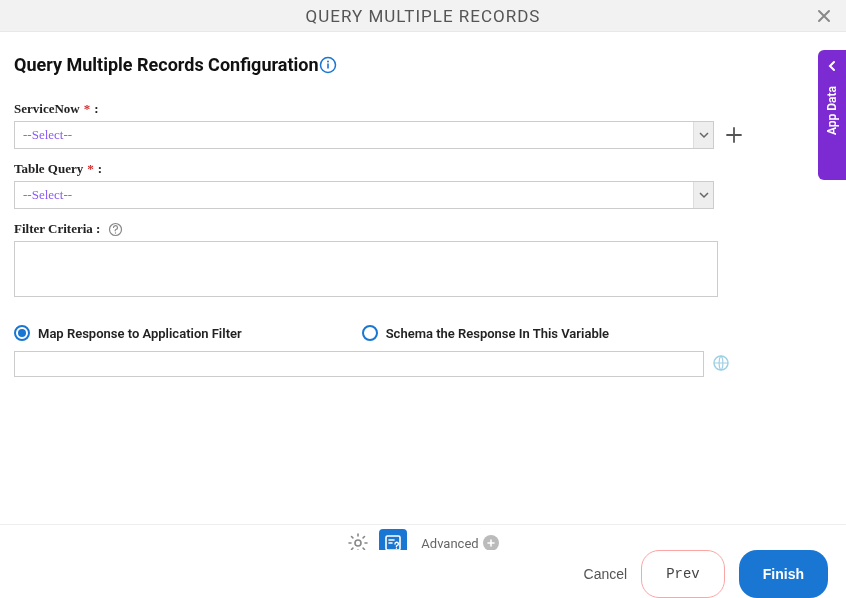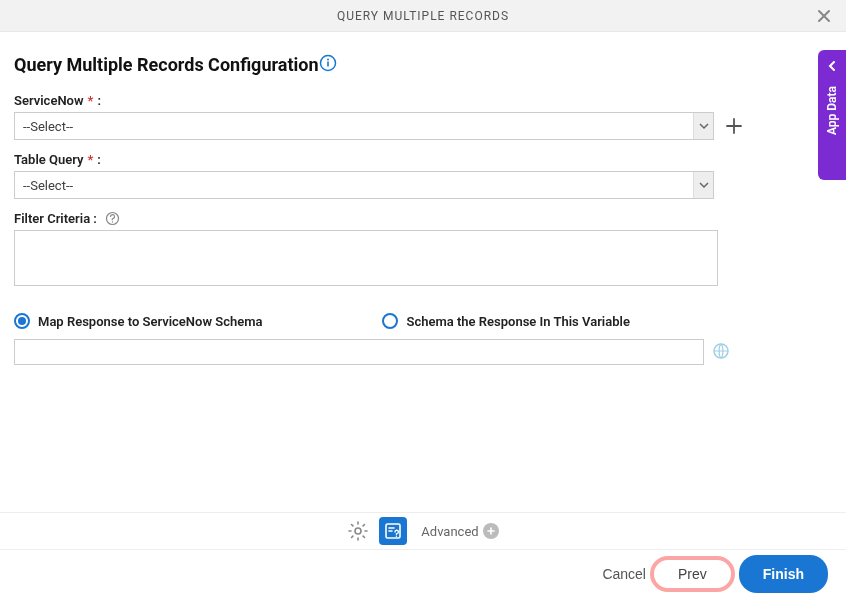--- a/index.html
+++ b/index.html
@@ -16,55 +16,56 @@
   .header {
     height: 32px;
     background: #f2f2f2;
     display: flex;
     align-items: center;
     justify-content: center;
     position: relative;
     border-bottom: 1px solid #e8e8e8;
   }
   .header-title {
-    font-size: 12px;
+    font-size: 17px;
     letter-spacing: 1px;
     color: #555;
   }
   .close-btn {
     position: absolute;
     right: 12px;
     top: 6px;
     width: 20px;
     height: 20px;
     display: flex;
     align-items: center;
     justify-content: center;
     cursor: pointer;
     color: #888;
   }
   .content {
     padding: 22px 14px 0 14px;
   }
   .page-title-row {
     display: flex;
-    align-items: flex-start;
-    margin-bottom: 18px;
+    align-items: center;
+    margin-bottom: 26px;
   }
   .page-title {
     font-size: 18px;
     font-weight: 700;
     color: #111;
   }
   .info-icon {
     color: #1976d2;
     display: inline-flex;
   }
   .form-group {
     margin-bottom: 12px;
+    font-family: Liberation Serif, serif;
   }
   .label-row {
     display: flex;
     align-items: center;
     gap: 4px;
     margin-bottom: 4px;
     font-size: 13px;
     font-weight: 600;
     color: #222;
   }
@@ -88,21 +89,21 @@
     border: 1px solid #ccc;
     background: #fff;
     display: flex;
     align-items: center;
     position: relative;
   }
   .select-text {
     flex: 1;
     padding: 0 8px;
     font-size: 13px;
-    color: #404040;
+    color: #8b5cf6;
   }
   .select-arrow {
     width: 20px;
     height: 26px;
     background: #eee;
     border-left: 1px solid #ddd;
     display: flex;
     align-items: center;
     justify-content: center;
     color: #666;
@@ -197,21 +198,21 @@
   .side-tab-text {
     writing-mode: vertical-rl;
     transform: rotate(180deg);
     color: #fff;
     font-size: 12px;
     font-weight: 600;
     margin-top: 14px;
   }
   .toolbar {
     position: absolute;
-    bottom: 48px;
+    bottom: 36px;
     left: 0;
     right: 0;
     height: 38px;
     border-top: 1px solid #eee;
     border-bottom: 1px solid #eee;
     display: flex;
     align-items: center;
     justify-content: center;
     gap: 10px;
     background: #fff;
@@ -249,41 +250,41 @@
     justify-content: center;
     color: #fff;
   }
   .footer {
     position: absolute;
     bottom: 0;
     left: 0;
     right: 0;
     height: 48px;
     display: flex;
-    align-items: center;
     justify-content: flex-end;
-    gap: 4px;
+    gap: 14px;
     padding-right: 18px;
     background: #fff;
   }
   .btn-link {
     background: none;
     border: none;
     color: #555;
     font-size: 14px;
     cursor: pointer;
   }
   .btn-outline {
     background: #fff;
-    border: 4px solid #fca5a5;
+    border: 1px solid #fca5a5;
     border-radius: 18px;
     padding: 6px 24px;
     font-size: 14px;
     color: #444;
     cursor: pointer;
+    font-family: Liberation Mono, monospace;
   }
   .btn-primary {
     background: #1976d2;
     border: none;
     border-radius: 18px;
     padding: 11px 24px;
     font-size: 14px;
     color: #fff;
     cursor: pointer;
     font-weight: 600;
@@ -365,21 +366,21 @@
             <circle cx="7.5" cy="11" r="0.7" fill="currentColor"></circle>
           </svg>
       </span>
     </div>
     <textarea class="textarea-box" value="" style=""></textarea>
   </div>
 
   <div class="radio-row">
     <div class="radio-item">
       <span class="radio-circle filled"></span>
-      <span class="radio-label">Map Response to ServiceNow Schema</span>
+      <span class="radio-label">Map Response to Application Filter</span>
     </div>
     <div class="radio-item">
       <span class="radio-circle"></span>
       <span class="radio-label">Schema the Response In This Variable</span>
     </div>
   </div>
 
   <div class="response-input-row">
     <input class="text-input" type="text" value="" style="">
     <span class="globe-icon">

